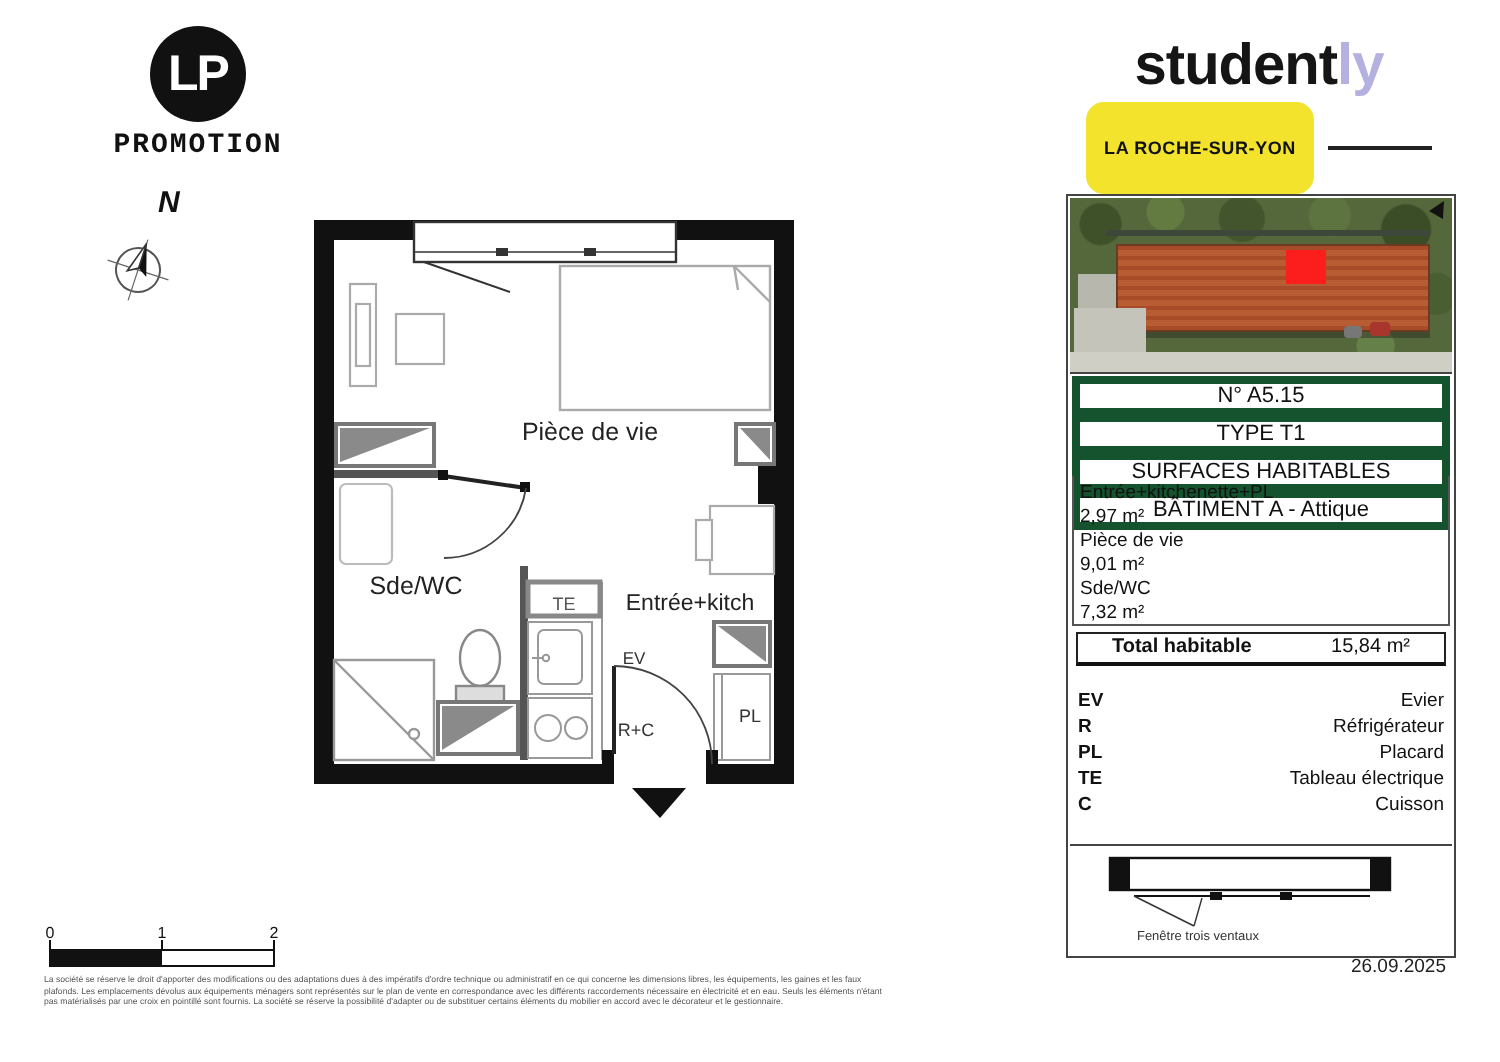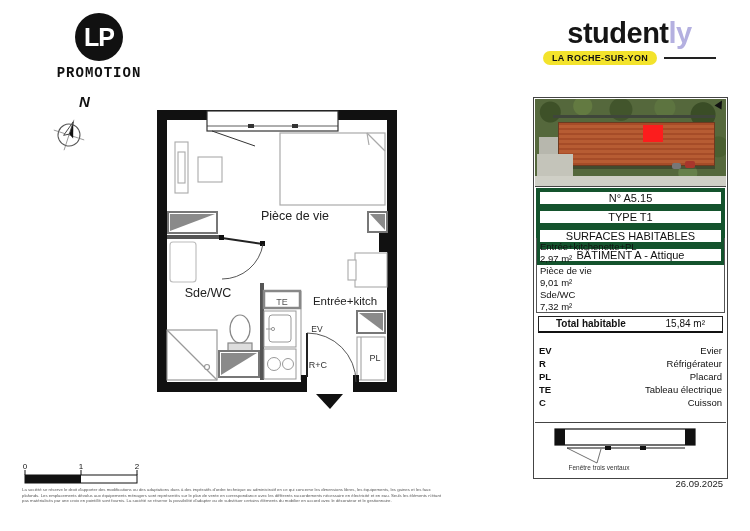--- a/index.html
+++ b/index.html
@@ -15,21 +15,21 @@
   .lp-name{margin-top:4px;font-size:14px;font-weight:bold;letter-spacing:1px;color:#111;font-family:Liberation Mono, monospace;}
 
   
   .north-n{left:79px;top:93px;font-size:15px;font-style:italic;font-weight:bold;}
 
   
   .st-block{left:533px;top:18px;width:193px;text-align:center;}
   .st-word{font-size:29px;font-weight:bold;letter-spacing:-0.5px;color:#151515;line-height:30px;}
   .st-accent{}
   .st-badgerow{display:flex;align-items:center;justify-content:center;margin-top:3px;}
-  .st-badge{border-radius:9px;font-size:9px;font-weight:bold;padding:2px 9px;
+  .st-badge{border-radius:9px;font-size:9px;font-weight:bold;padding:18px 9px;
             letter-spacing:0.3px;color:#111;}
   .st-line{width:52px;height:2px;background:#222;margin-left:7px;}
 
   
   .panel{left:533px;top:97px;width:193px;height:380px;border:1px solid #444;background:#fff;}
   .photo{position:absolute;left:1px;top:1px;right:1px;height:87px;overflow:hidden;
          border-bottom:1px solid #444;background-color:#55683c;
          background-image:
           radial-gradient(circle at 8% 15%, #3e5128 0 10px, transparent 11px),
           radial-gradient(circle at 25% 8%, #637a41 0 9px, transparent 10px),

